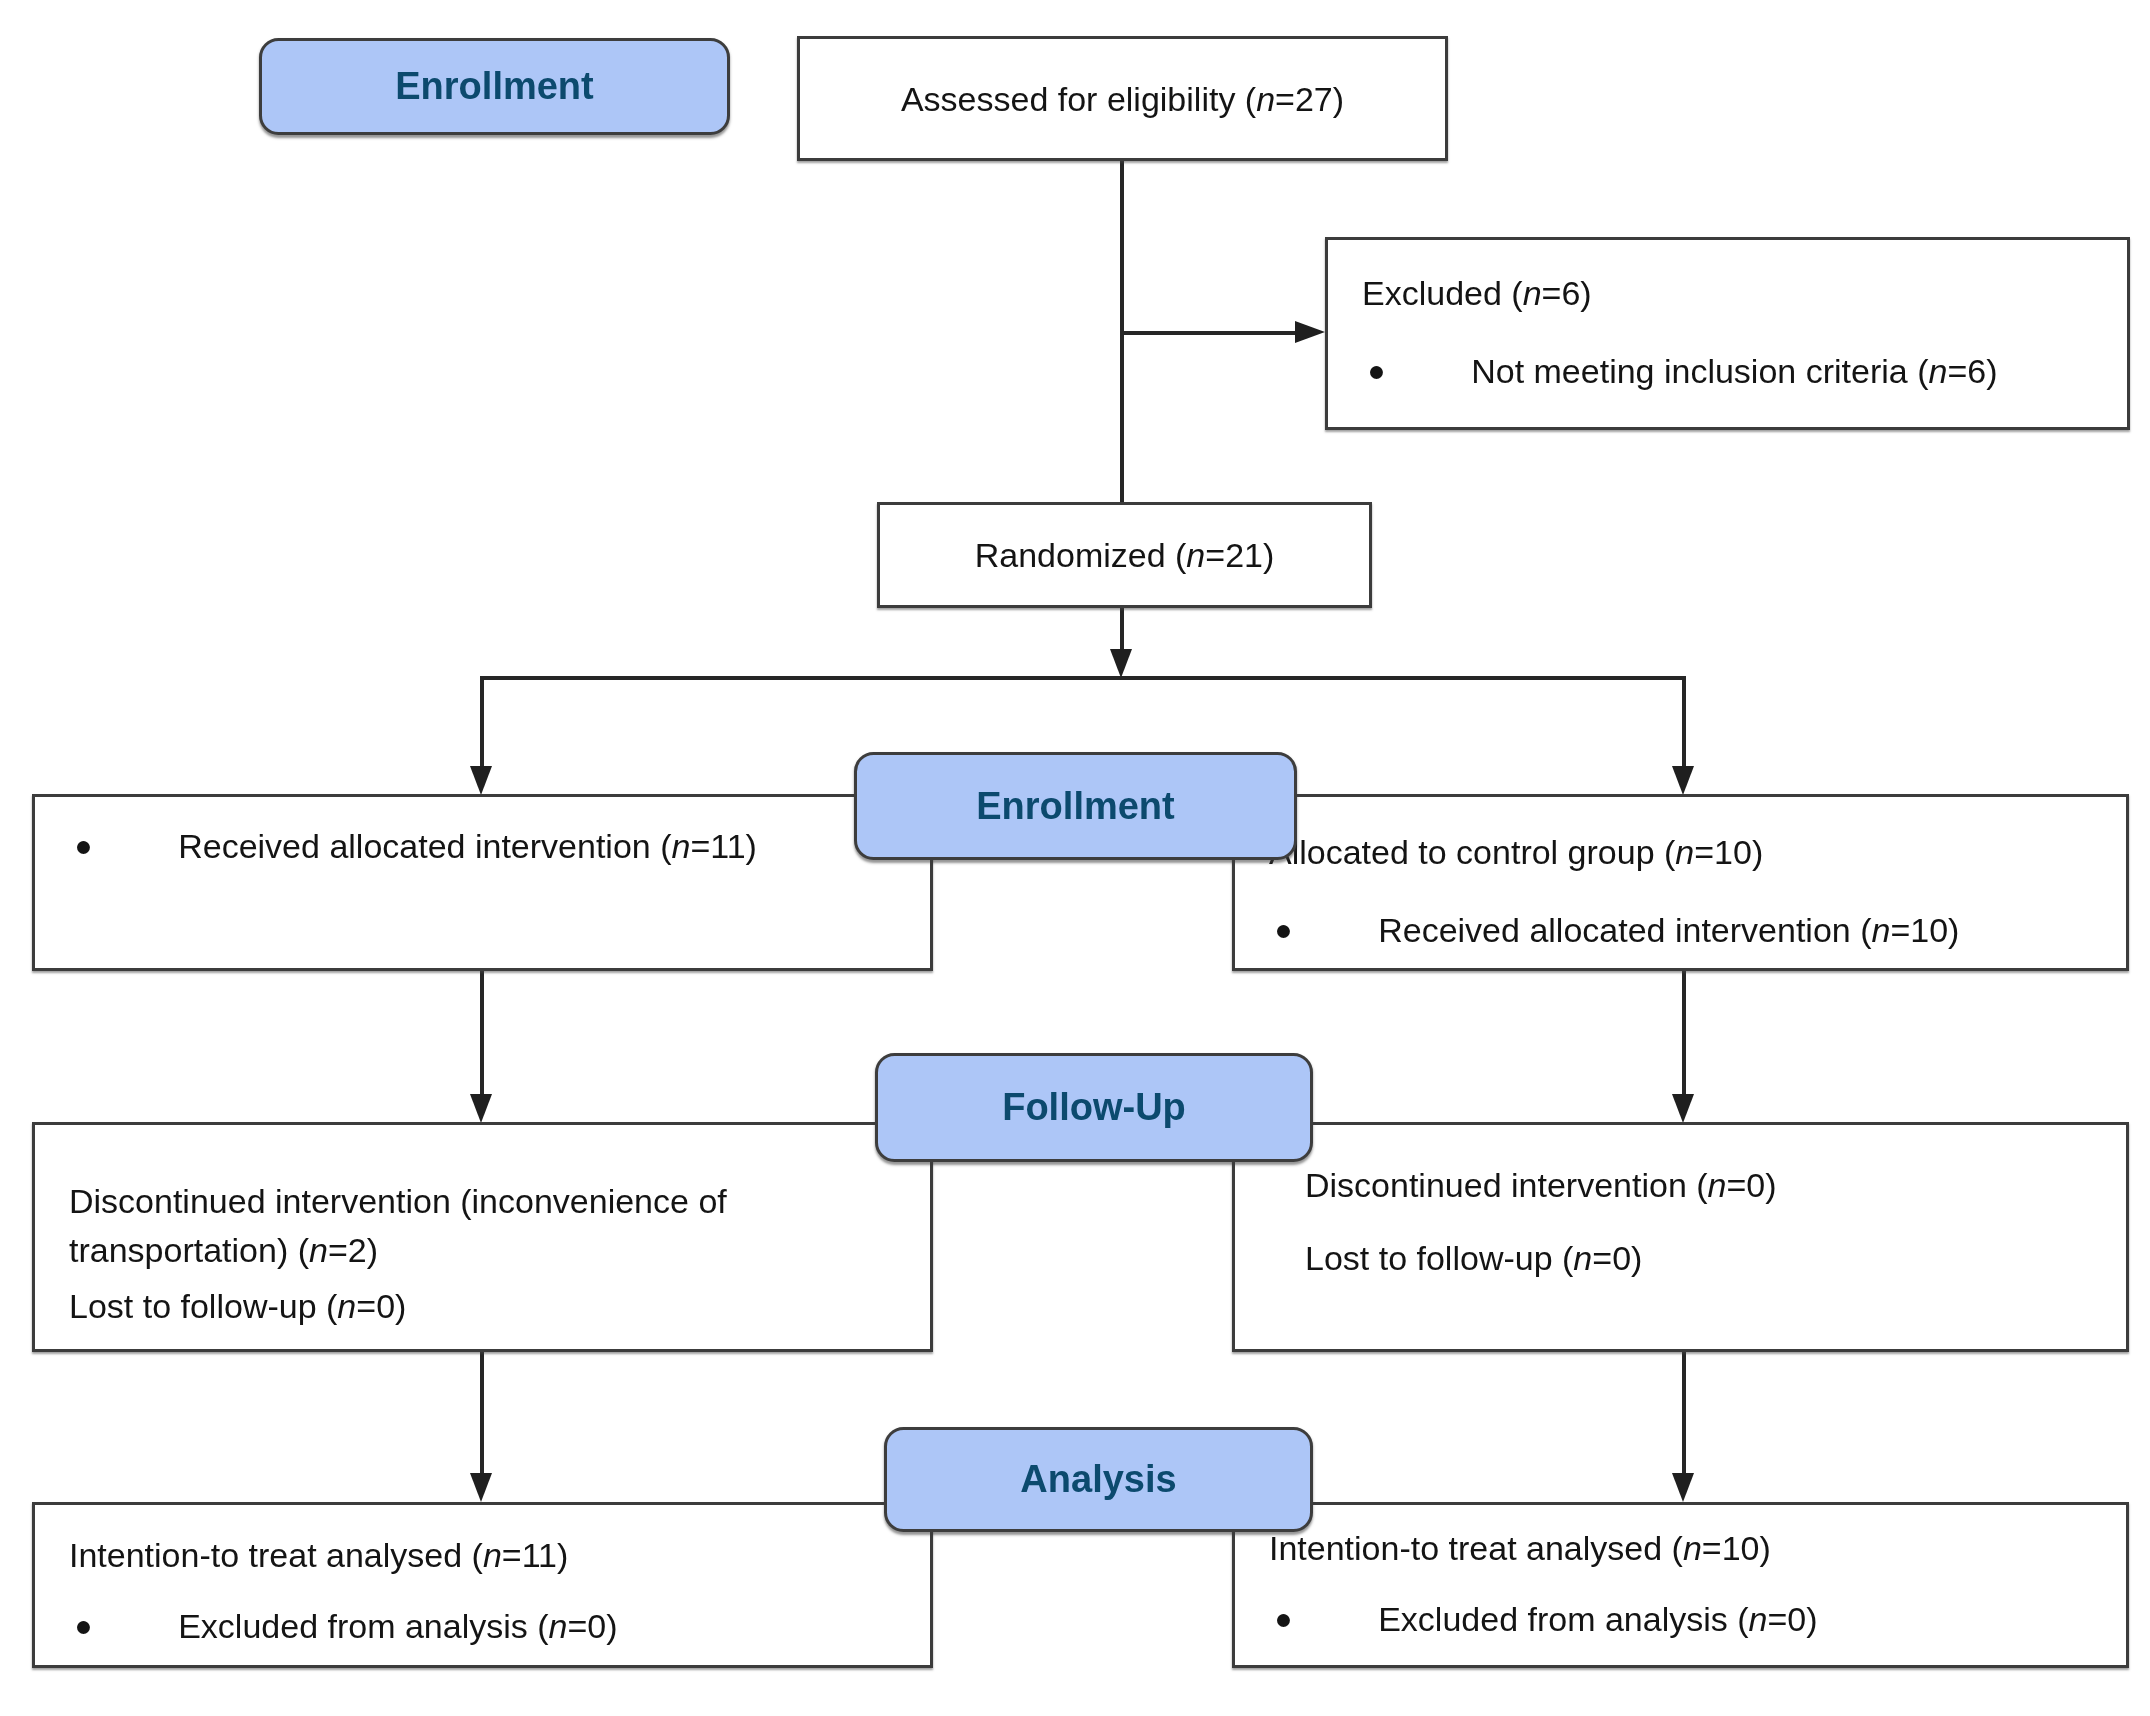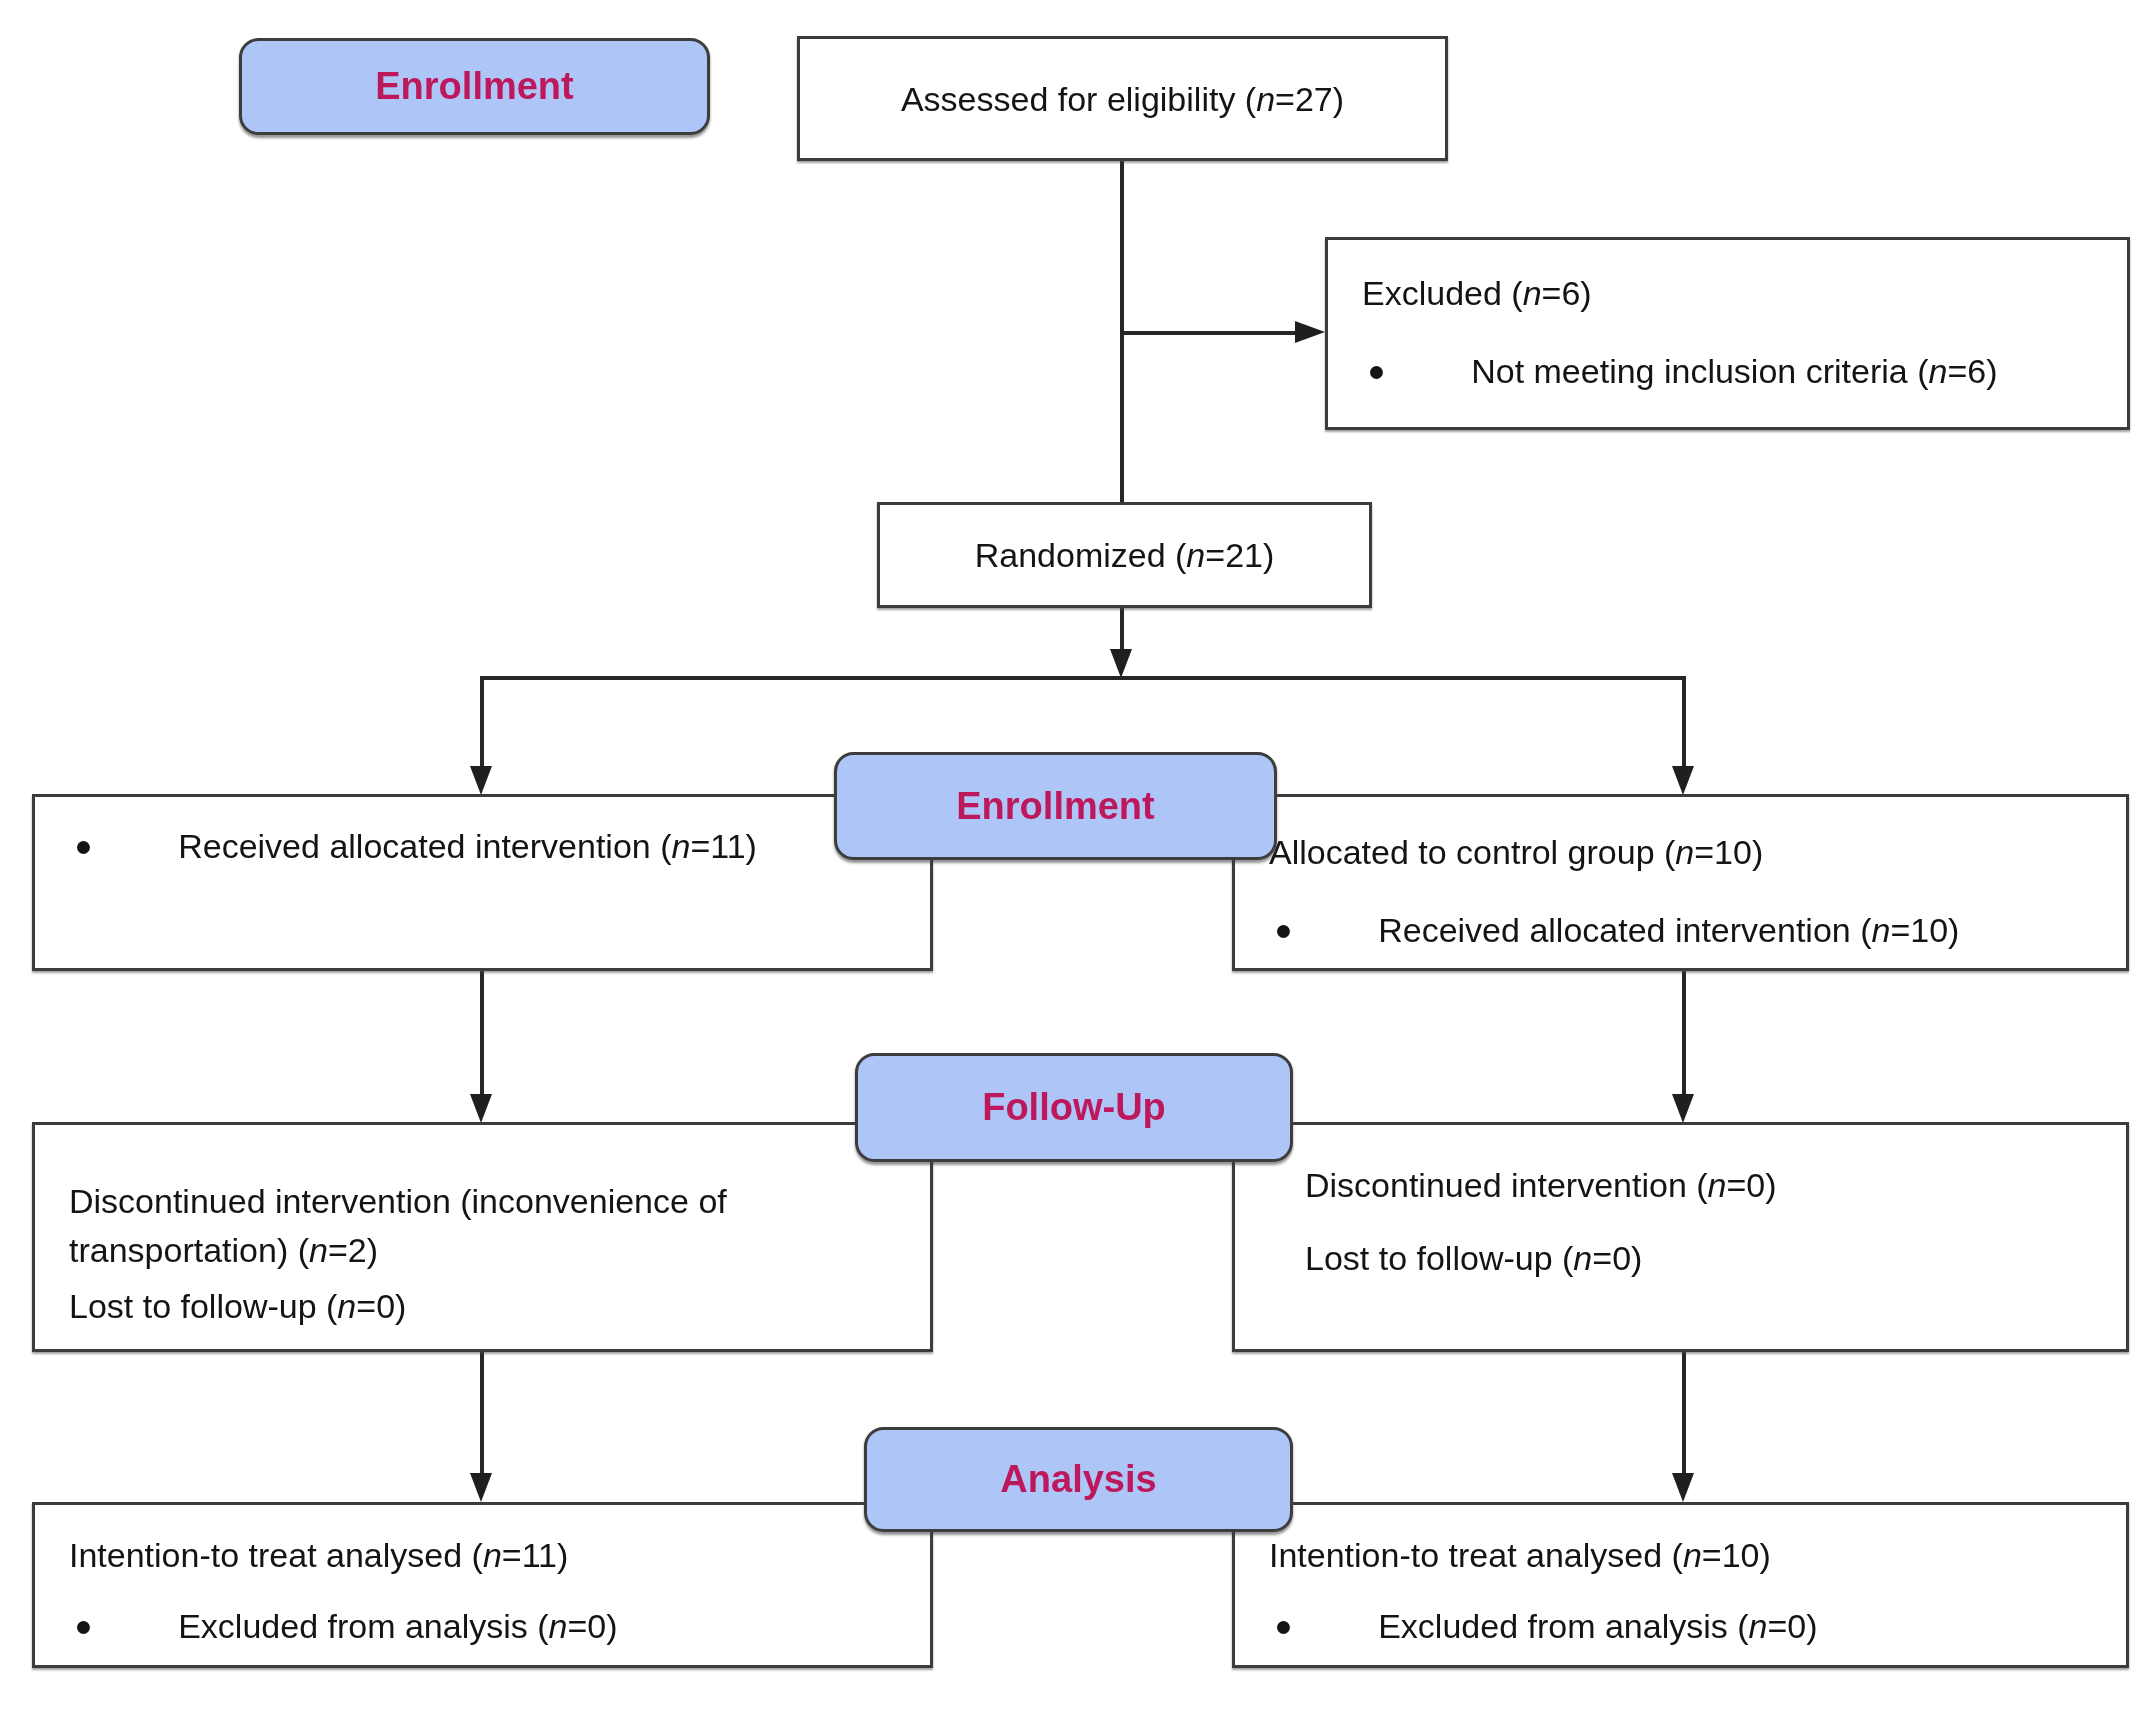--- a/index.html
+++ b/index.html
@@ -4,23 +4,24 @@
 <style>
   html,body{margin:0;padding:0;background:#ffffff;}
   #canvas{
     position:relative;width:2151px;height:1716px;background:#ffffff;
     font-family:"Liberation Sans",sans-serif;color:#141414;
   }
   
   .stage{
     position:absolute;display:flex;align-items:center;justify-content:center;
     background:#adc6f7;border:3.9px solid #3d3d3d;border-radius:19.5px;
-    font-size:38px;font-weight:bold;color:#be185d;z-index:30;
+    font-size:38px;font-weight:bold;color:#0c4a6e;z-index:30;
     box-shadow:0 2.6px 2.6px rgba(60,60,60,.55);
     box-sizing:border-box;
+    margin-left:20px;
   }
   
   .fbox{
     position:absolute;background:#ffffff;border:3.9px solid #3c3c3c;
     box-sizing:border-box;z-index:20;font-size:34px;line-height:1.0;
     box-shadow:0 1.9px 1.9px rgba(70,70,70,.5);
   }
   .fbox.center{display:flex;align-items:center;justify-content:center;text-align:center;}
   .fbox .pad{padding:29px 26px 0 34px;}
   .line{margin-bottom:29px;line-height:1.45;}
@@ -136,21 +137,21 @@
     <div class="pad" style="padding-top:26px;">
       <div class="line" style="margin-bottom:22px;">Intention-to treat analysed (<i>n</i>=11)</div>
       <div class="bullet-row">
         <span class="bullet-glyph">●</span>
         <span>Excluded from analysis (<i>n</i>=0)</span>
       </div>
     </div>
   </div>
 
   <div class="fbox" style="left:1232px;top:1502px;width:897px;height:166px;">
-    <div class="pad" style="padding-top:26px;">
+    <div class="pad" style="padding-top:19px;">
       <div class="line" style="margin-bottom:22px;">Intention-to treat analysed (<i>n</i>=10)</div>
       <div class="bullet-row">
         <span class="bullet-glyph">●</span>
         <span>Excluded from analysis (<i>n</i>=0)</span>
       </div>
     </div>
   </div>
 
 </div>
 

